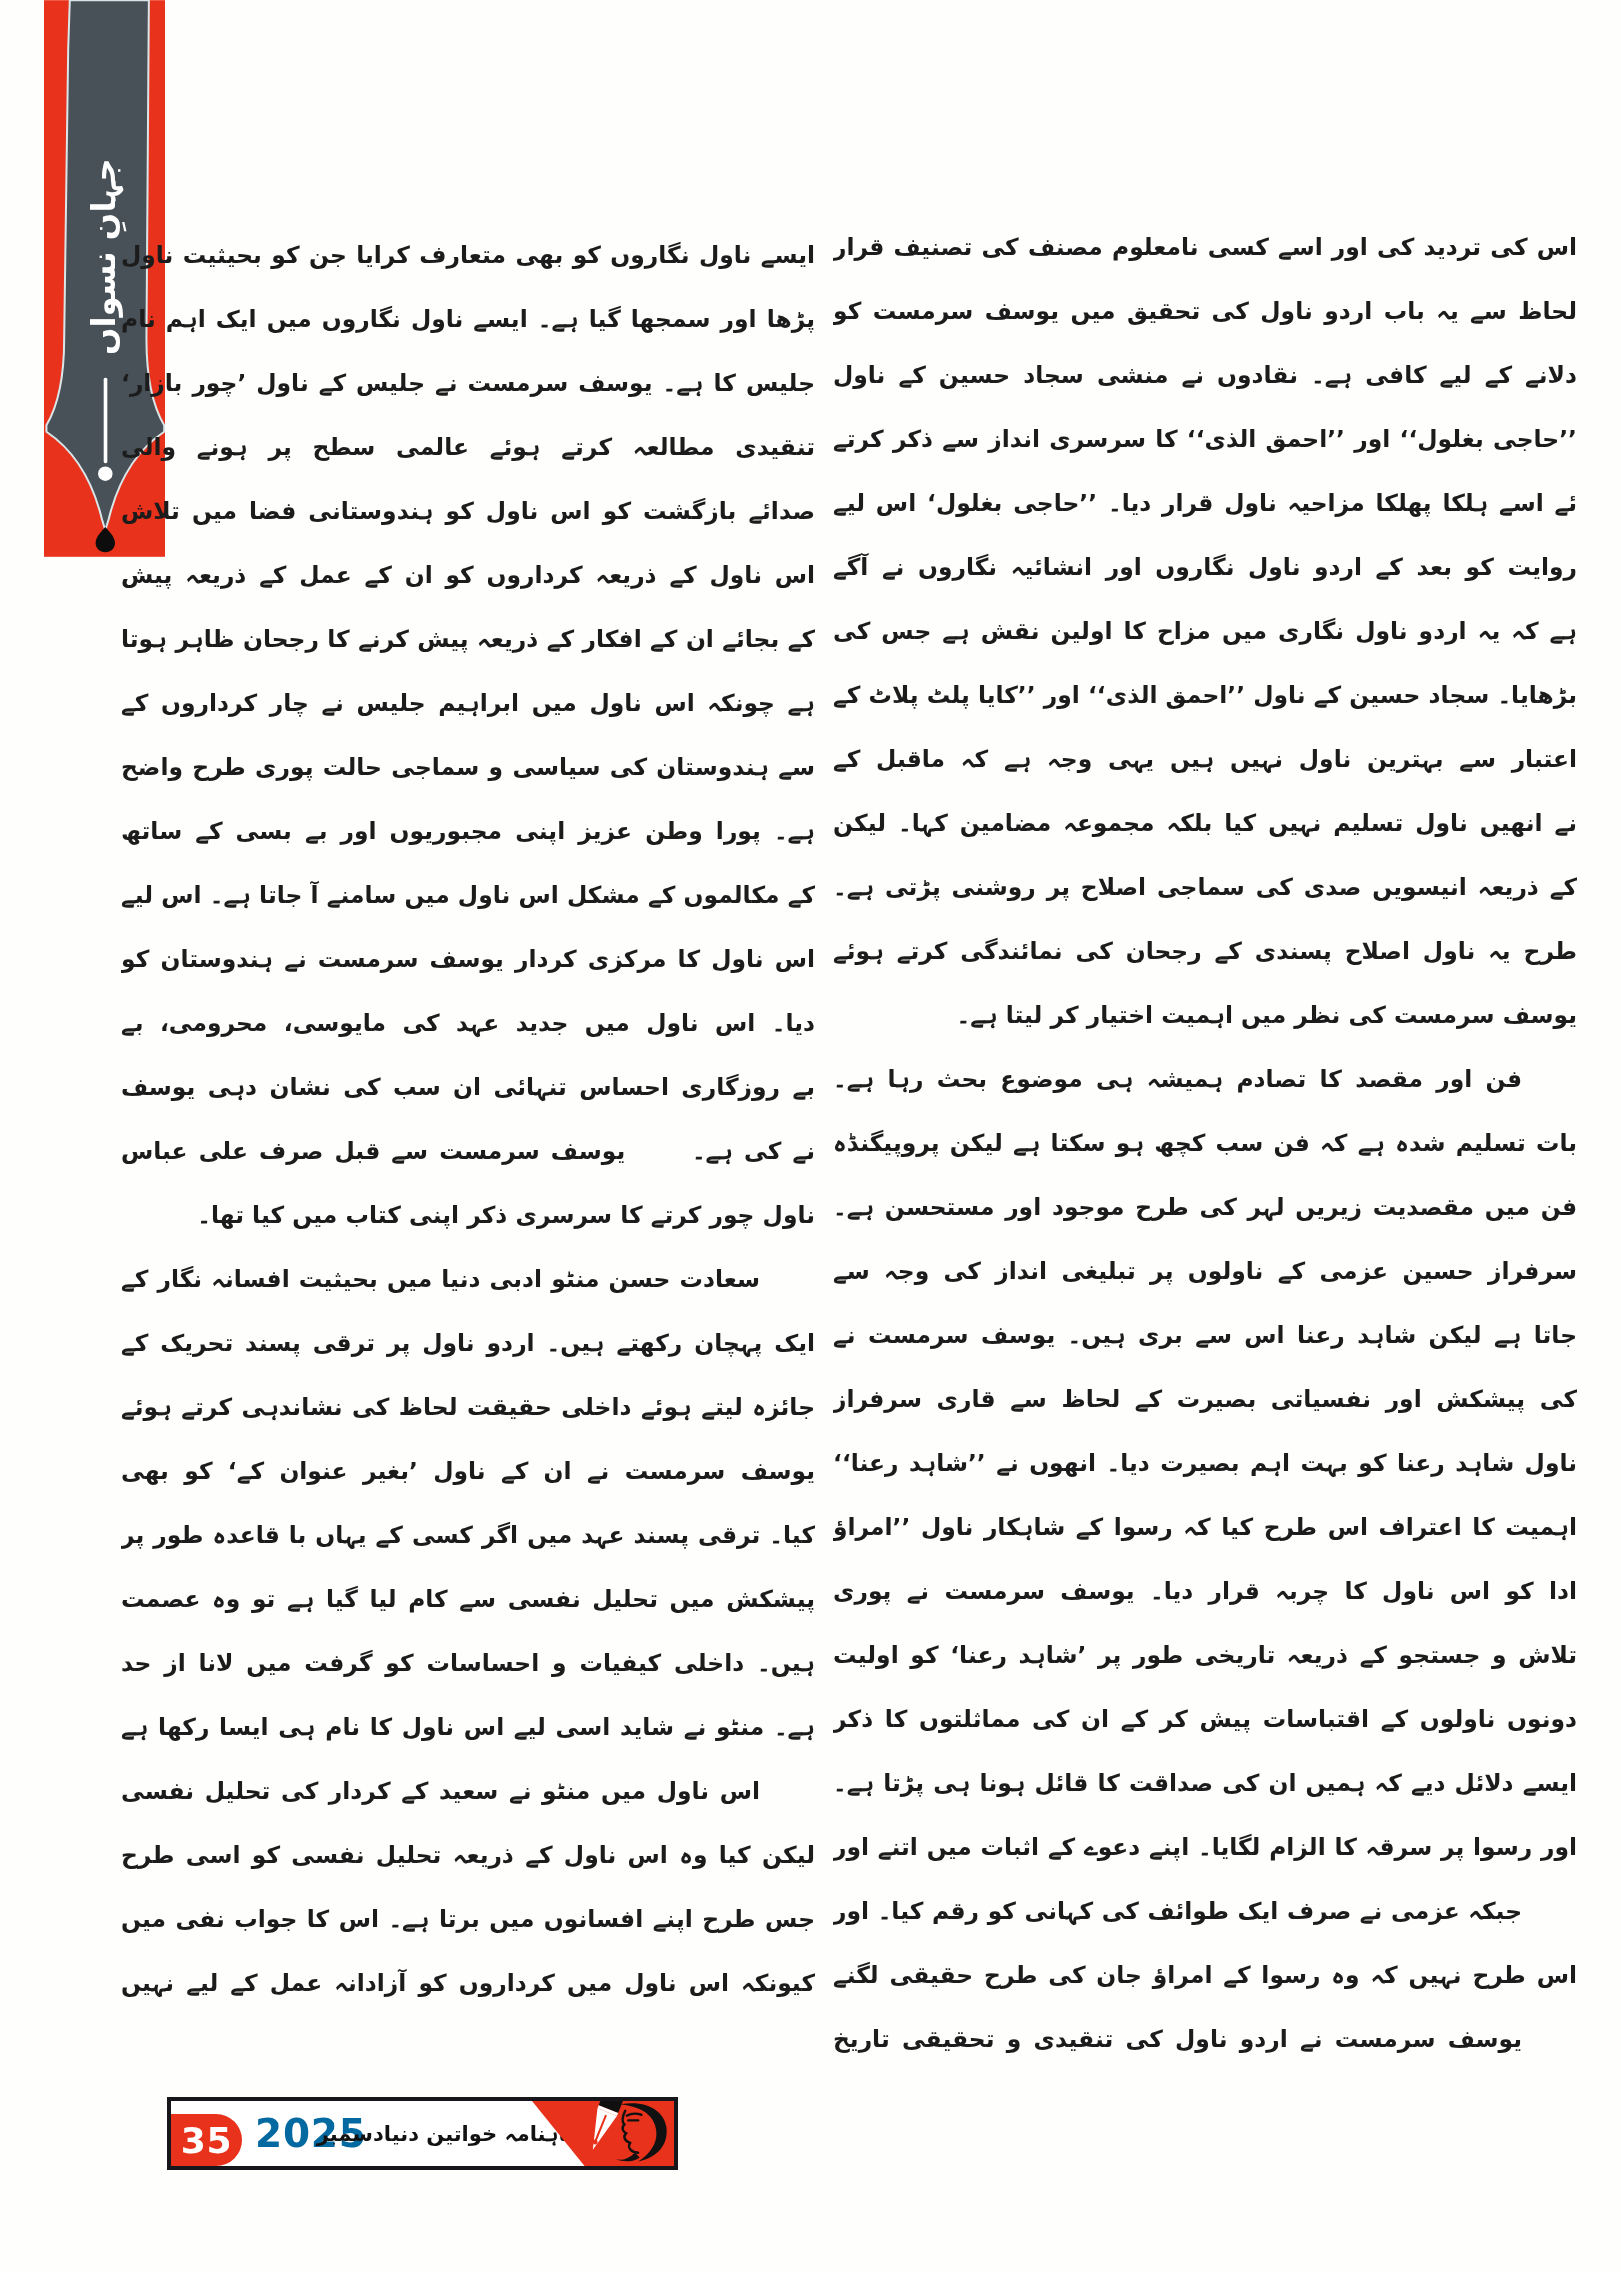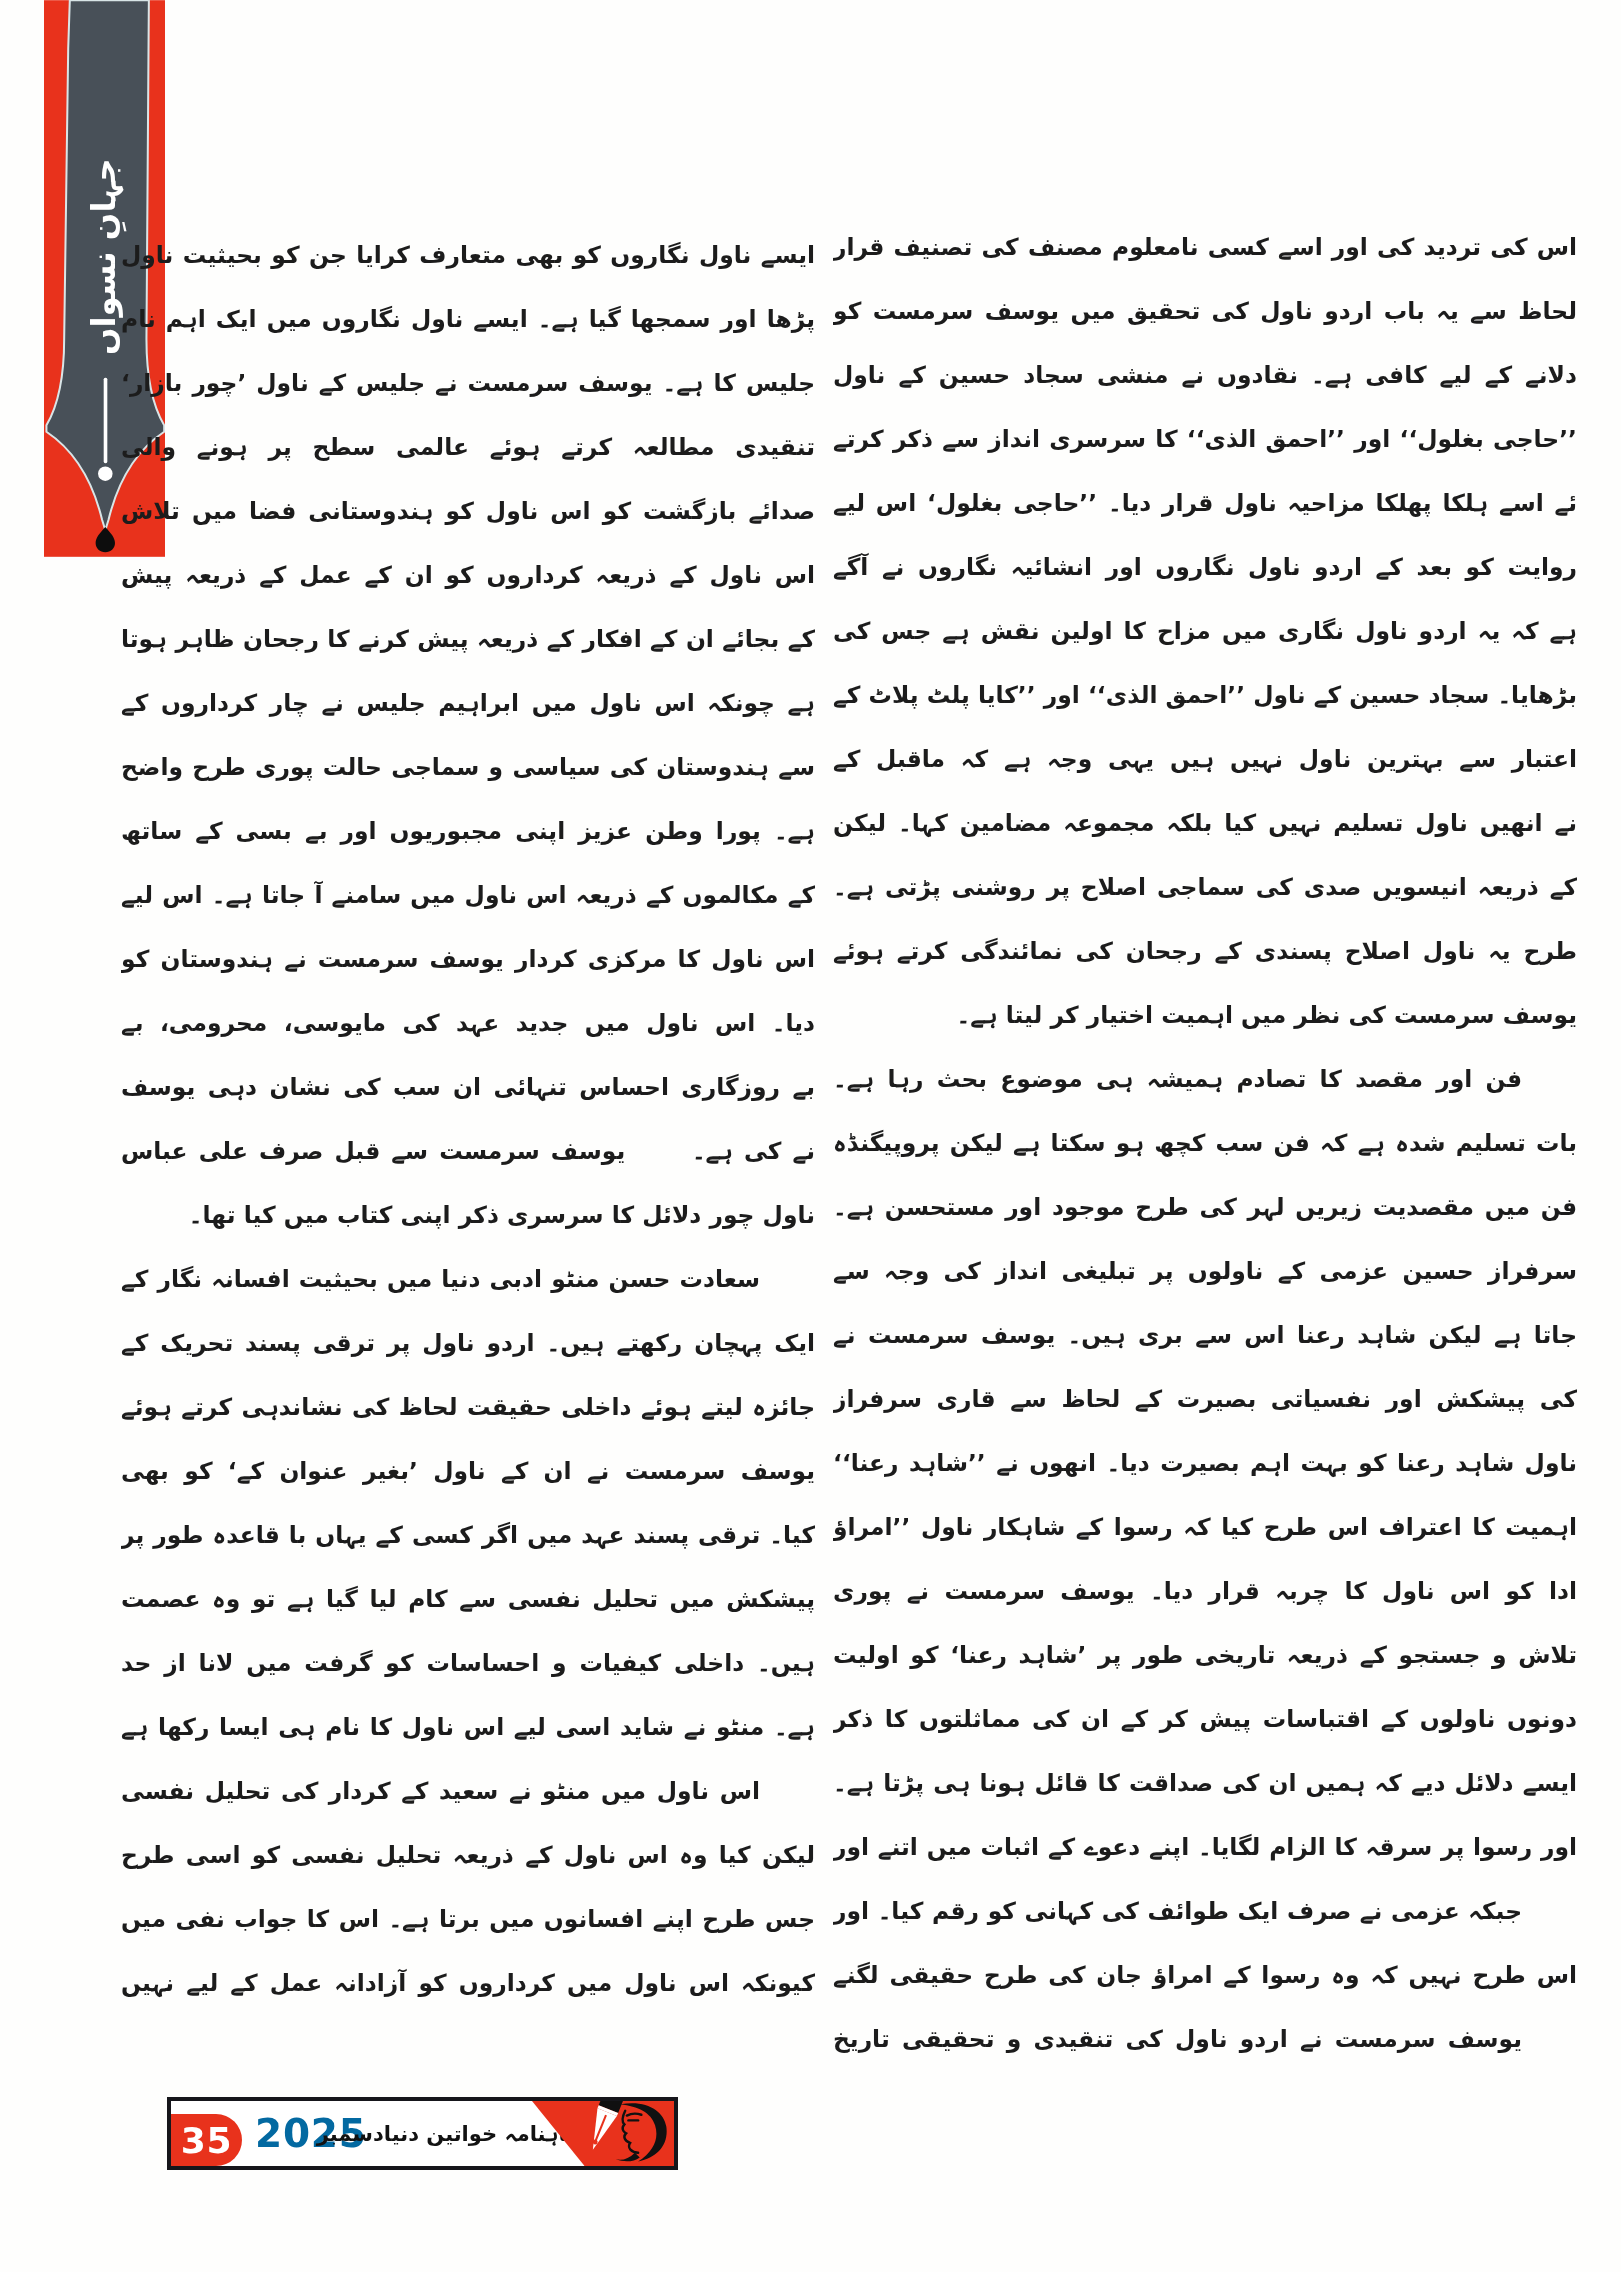--- a/index.html
+++ b/index.html
@@ -98,26 +98,26 @@
       <div class="line" dir="rtl">ایسے ناول نگاروں کو بھی متعارف کرایا جن کو بحیثیت ناول نگار کم ہی</div>
       <div class="line" dir="rtl">پڑھا اور سمجھا گیا ہے۔ ایسے ناول نگاروں میں ایک اہم نام ابراہیم</div>
       <div class="line" dir="rtl">جلیس کا ہے۔ یوسف سرمست نے جلیس کے ناول ’چور بازار‘ کا</div>
       <div class="line" dir="rtl">تنقیدی مطالعہ کرتے ہوئے عالمی سطح پر ہونے والی تبدیلیوں کی</div>
       <div class="line" dir="rtl">صدائے بازگشت کو اس ناول کو ہندوستانی فضا میں تلاش کیا ہے۔</div>
       <div class="line" dir="rtl">اس ناول کے ذریعہ کرداروں کو ان کے عمل کے ذریعہ پیش کرنے</div>
       <div class="line" dir="rtl">کے بجائے ان کے افکار کے ذریعہ پیش کرنے کا رجحان ظاہر ہوتا</div>
       <div class="line" dir="rtl">ہے چونکہ اس ناول میں ابراہیم جلیس نے چار کرداروں کے توسط</div>
       <div class="line" dir="rtl">سے ہندوستان کی سیاسی و سماجی حالت پوری طرح واضح کر دی</div>
       <div class="line" dir="rtl">ہے۔ پورا وطن عزیز اپنی مجبوریوں اور بے بسی کے ساتھ کرداروں</div>
-      <div class="line" dir="rtl">کے مکالموں کے ذریعہ اس ناول میں سامنے آ جاتا ہے۔ اس لیے</div>
+      <div class="line" dir="rtl">کے مکالموں کے مشکل اس ناول میں سامنے آ جاتا ہے۔ اس لیے</div>
       <div class="line" dir="rtl">اس ناول کا مرکزی کردار یوسف سرمست نے ہندوستان کو ہی قرار</div>
       <div class="line" dir="rtl">دیا۔ اس ناول میں جدید عہد کی مایوسی، محرومی، بے چینی، تشکیک،</div>
       <div class="line" dir="rtl">بے روزگاری احساس تنہائی ان سب کی نشان دہی یوسف سرمست</div>
       <div class="line" dir="rtl">نے کی ہے۔&nbsp;&nbsp;&nbsp;&nbsp;&nbsp;&nbsp;یوسف سرمست سے قبل صرف علی عباس حسینی نے</div>
-      <div class="line flush" dir="rtl">ناول چور دلائل کا سرسری ذکر اپنی کتاب میں کیا تھا۔</div>
+      <div class="line flush" dir="rtl">ناول چور کرتے کا سرسری ذکر اپنی کتاب میں کیا تھا۔</div>
       <div class="line indent" dir="rtl">سعادت حسن منٹو ادبی دنیا میں بحیثیت افسانہ نگار کے اپنی</div>
       <div class="line" dir="rtl">ایک پہچان رکھتے ہیں۔ اردو ناول پر ترقی پسند تحریک کے اثرات کا</div>
       <div class="line" dir="rtl">جائزہ لیتے ہوئے داخلی حقیقت لحاظ کی نشاندہی کرتے ہوئے</div>
       <div class="line" dir="rtl">یوسف سرمست نے ان کے ناول ’بغیر عنوان کے‘ کو بھی شامل بحث</div>
       <div class="line" dir="rtl">کیا۔ ترقی پسند عہد میں اگر کسی کے یہاں با قاعدہ طور پر کرداروں کی</div>
       <div class="line" dir="rtl">پیشکش میں تحلیل نفسی سے کام لیا گیا ہے تو وہ عصمت اور منٹو ہی</div>
       <div class="line" dir="rtl">ہیں۔ داخلی کیفیات و احساسات کو گرفت میں لانا از حد مشکل کام</div>
       <div class="line" dir="rtl">ہے۔ منٹو نے شاید اسی لیے اس ناول کا نام ہی ایسا رکھا ہے جو اپنے</div>
       <div class="line indent" dir="rtl">اس ناول میں منٹو نے سعید کے کردار کی تحلیل نفسی تو کی ہے</div>
       <div class="line" dir="rtl">لیکن کیا وہ اس ناول کے ذریعہ تحلیل نفسی کو اسی طرح برت پائے ہیں</div>

